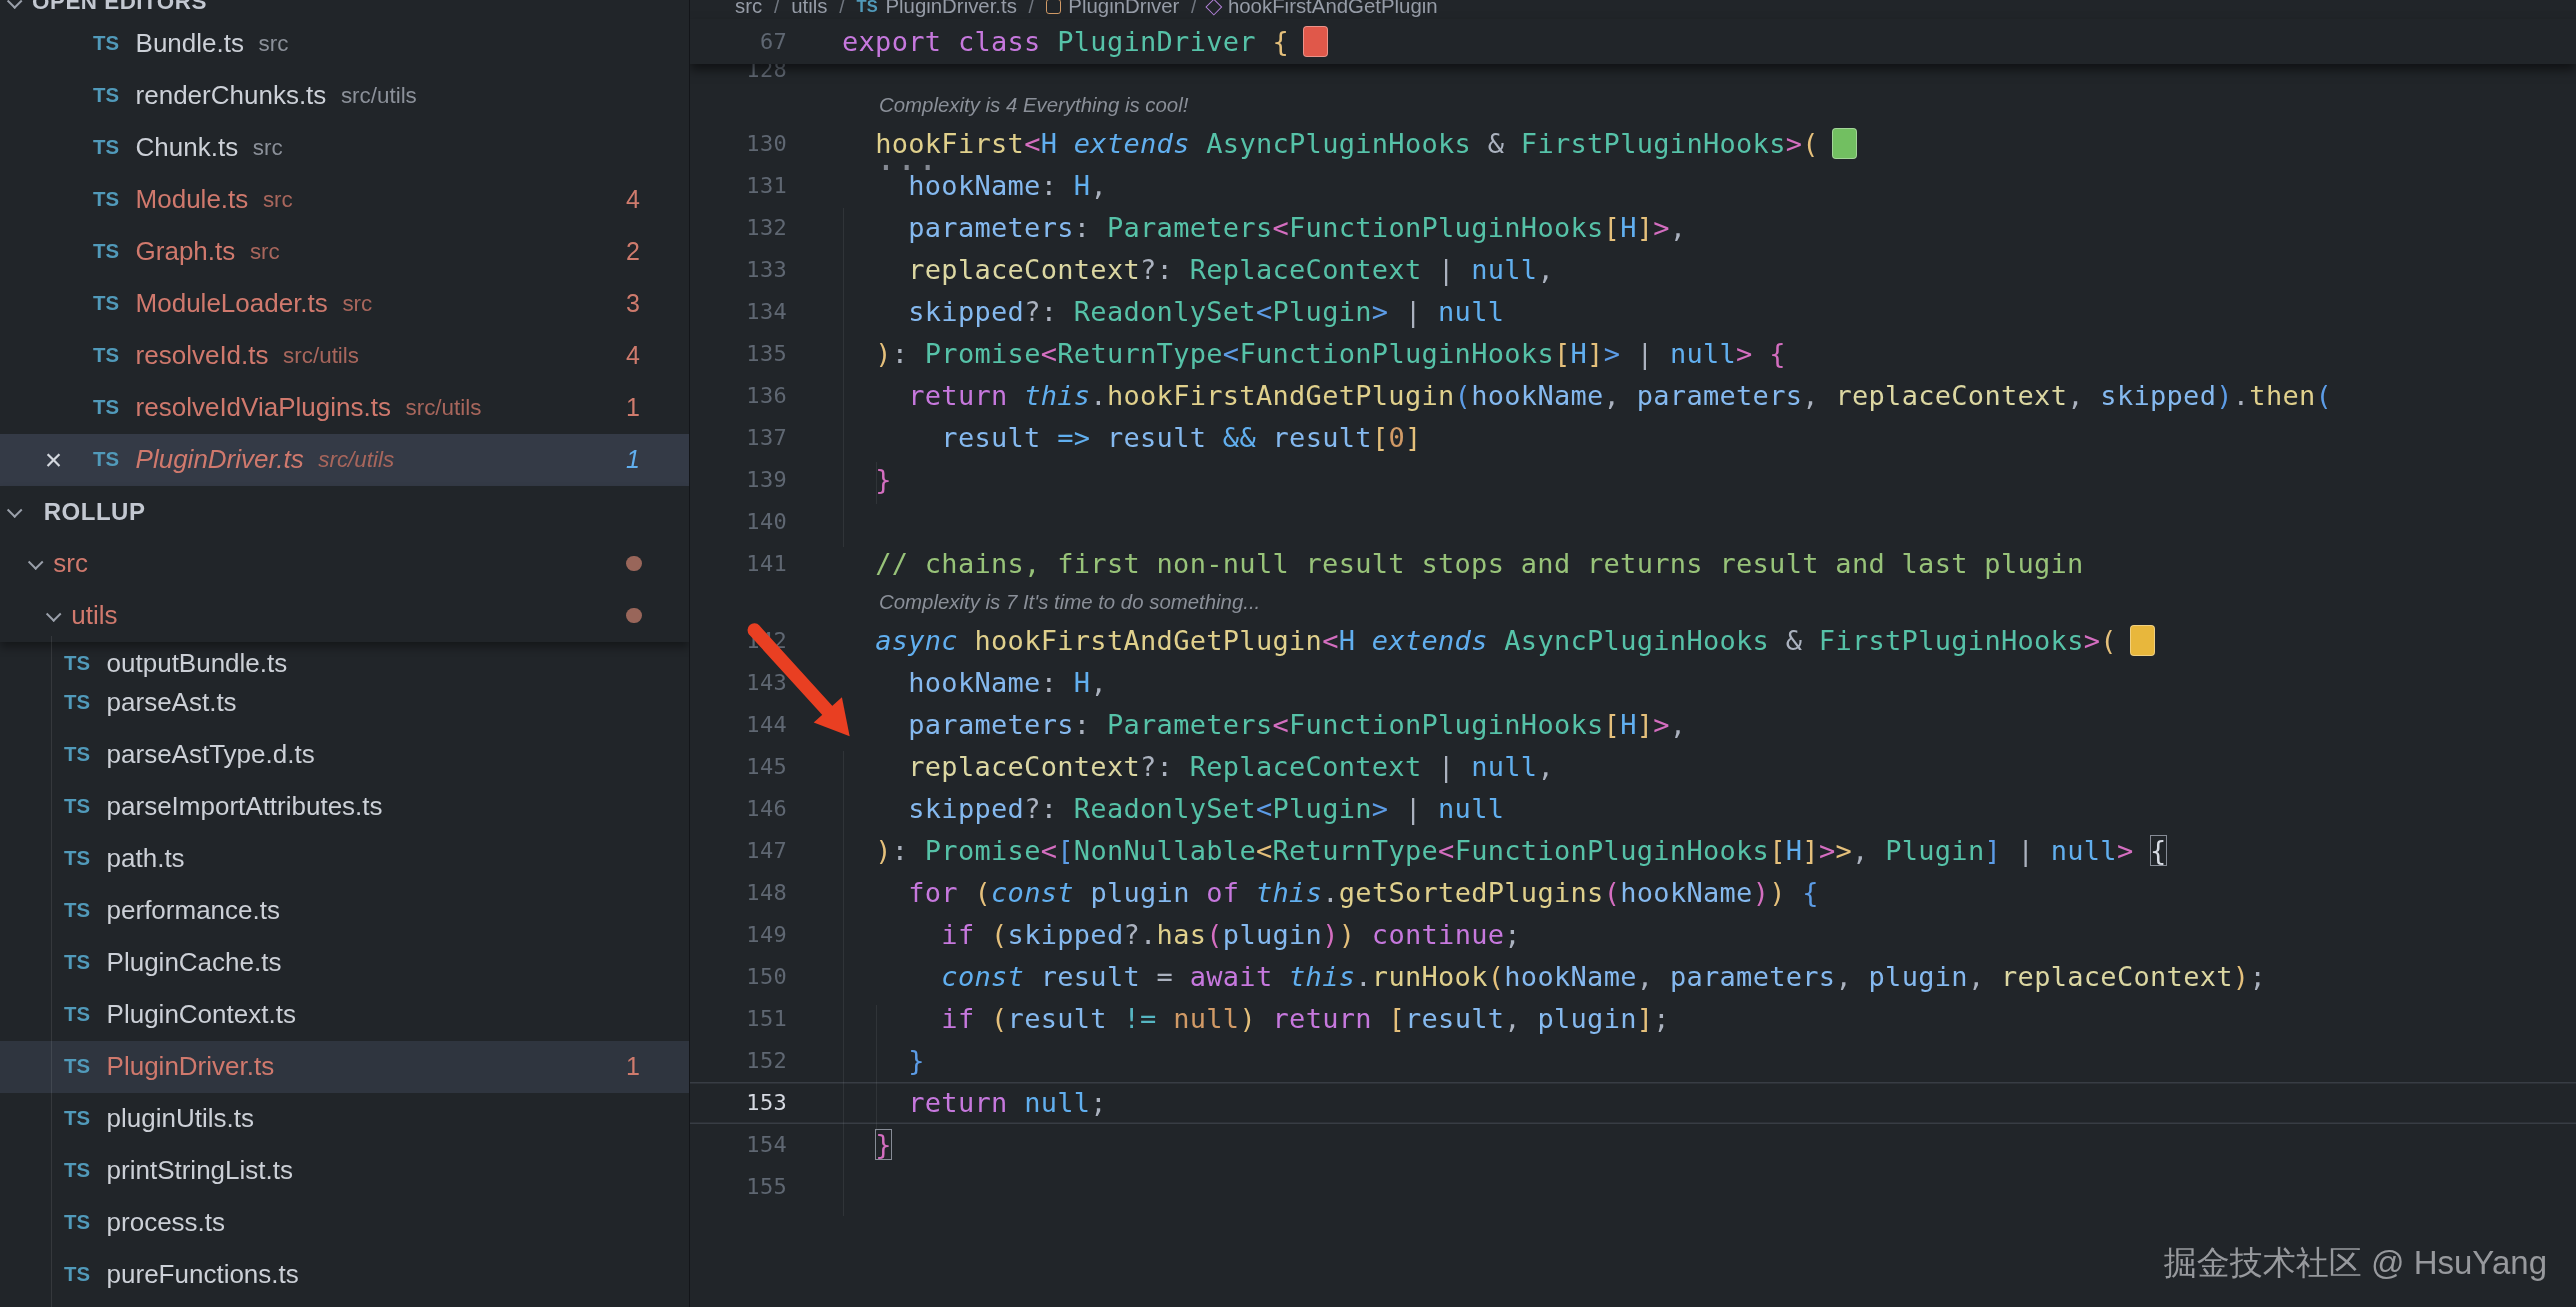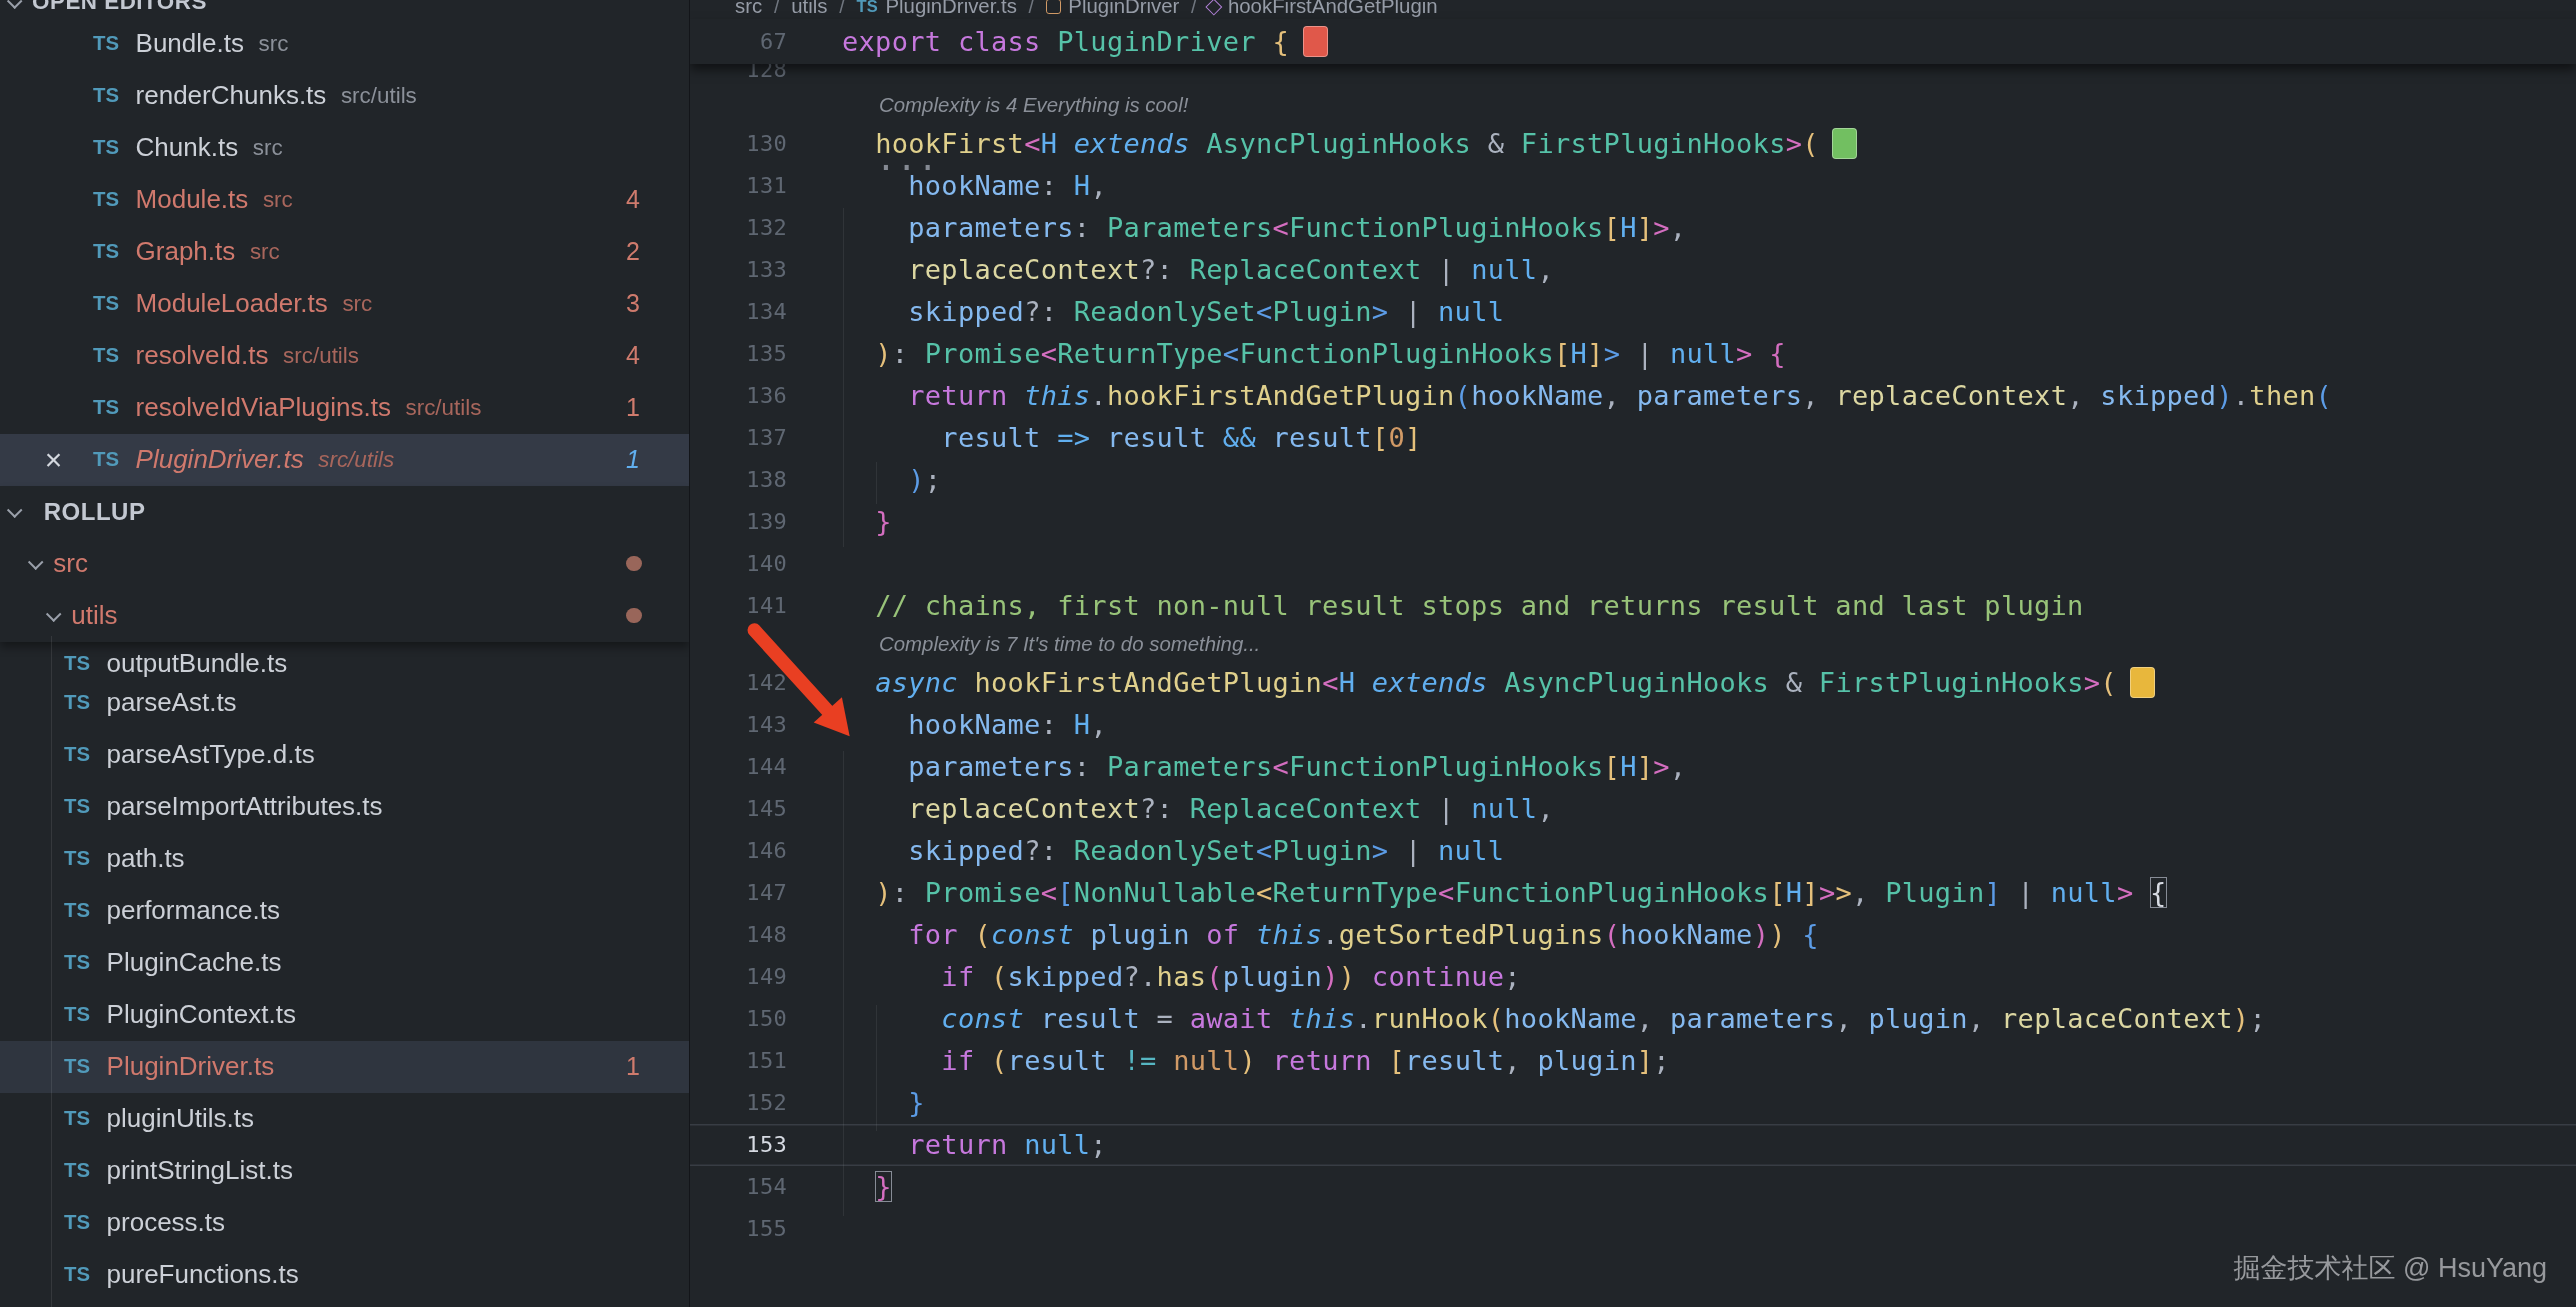--- a/index.html
+++ b/index.html
@@ -82,21 +82,21 @@
   .bp { color:#d46ec0; outline:1px solid #878c96; outline-offset:-1px; }
 
   .sq { display:inline-block; width:25px; height:31px; border-radius:3.9px; margin-left:13.6px;
         vertical-align:-5.8px; border:1px solid rgba(255,255,255,.35); }
   .dots { position:absolute; left:186px; bottom:-7.8px; color:#858a93; font-size:33px; line-height:9.7px; letter-spacing:1px; }
 
   .guide { position:absolute; width:1px; background:rgba(255,255,255,.07); }
 
   .arrow-svg { position:absolute; inset:0; pointer-events:none; z-index:6; }
 
-  .watermark { position:absolute; right:29px; bottom:21.4px; font-size:27px; color:#97999d; z-index:7; }
+  .watermark { position:absolute; right:29px; bottom:21.4px; font-size:33px; color:#97999d; z-index:7; }
 </style>
 </head>
 <body>
 
 <div class="sidebar">
   <div class="sec-head">
     <div class="inner">
       <span class="chev"></span>
       <span>OPEN EDITORS</span>
     </div>
@@ -279,21 +279,20 @@
   <div class="code-line clip"><span class="gut">128</span><span class="codecol"></span></div>
       <div class="lens-row">Complexity is 4 Everything is cool!</div>
       <div class="code-line"><span class="gut">130</span><span class="codecol"><span class="tx">  </span><span class="fn">hookFirst</span><span class="p2">&lt;</span><span class="bl">H</span><span class="tx"> </span><span class="it">extends</span><span class="tx"> </span><span class="ty">AsyncPluginHooks</span><span class="tx"> &amp; </span><span class="ty">FirstPluginHooks</span><span class="p2">&gt;</span><span class="p1">(</span><span class="sq" style="background: rgb(114, 191, 97);"></span></span><span class="dots">···</span></div>
       <div class="code-line"><span class="gut">131</span><span class="codecol"><span class="tx">    </span><span class="pa">hookName</span><span class="tx">: </span><span class="bl">H</span><span class="tx">,</span></span></div>
       <div class="code-line"><span class="gut">132</span><span class="codecol"><span class="tx">    </span><span class="pa">parameters</span><span class="tx">: </span><span class="ty">Parameters</span><span class="p2">&lt;</span><span class="ty">FunctionPluginHooks</span><span class="p1">[</span><span class="bl">H</span><span class="p1">]</span><span class="p2">&gt;</span><span class="tx">,</span></span></div>
       <div class="code-line"><span class="gut">133</span><span class="codecol"><span class="tx">    </span><span class="kh">replaceContext</span><span class="tx">?: </span><span class="ty">ReplaceContext</span><span class="tx"> | </span><span class="bl">null</span><span class="tx">,</span></span></div>
       <div class="code-line"><span class="gut">134</span><span class="codecol"><span class="tx">    </span><span class="pa">skipped</span><span class="tx">?: </span><span class="ty">ReadonlySet</span><span class="p3">&lt;</span><span class="ty">Plugin</span><span class="p3">&gt;</span><span class="tx"> | </span><span class="bl">null</span></span></div>
       <div class="code-line"><span class="gut">135</span><span class="codecol"><span class="tx">  </span><span class="p1">)</span><span class="tx">: </span><span class="ty">Promise</span><span class="p2">&lt;</span><span class="ty">ReturnType</span><span class="p3">&lt;</span><span class="ty">FunctionPluginHooks</span><span class="p1">[</span><span class="bl">H</span><span class="p1">]</span><span class="p3">&gt;</span><span class="tx"> | </span><span class="bl">null</span><span class="p2">&gt;</span><span class="tx"> </span><span class="p2">{</span></span></div>
       <div class="code-line"><span class="gut">136</span><span class="codecol"><span class="tx">    </span><span class="kw">return </span><span class="it">this</span><span class="tx">.</span><span class="fn">hookFirstAndGetPlugin</span><span class="p3">(</span><span class="pa">hookName</span><span class="tx">, </span><span class="pa">parameters</span><span class="tx">, </span><span class="kh">replaceContext</span><span class="tx">, </span><span class="pa">skipped</span><span class="p3">)</span><span class="tx">.</span><span class="fn">then</span><span class="p3">(</span></span></div>
       <div class="code-line"><span class="gut">137</span><span class="codecol"><span class="tx">      </span><span class="pa">result</span><span class="tx"> </span><span class="bl">=&gt;</span><span class="tx"> </span><span class="pa">result</span><span class="tx"> </span><span class="bl">&amp;&amp;</span><span class="tx"> </span><span class="pa">result</span><span class="p1">[</span><span class="nu">0</span><span class="p1">]</span></span></div>
-      <div class="code-line"><span class="gut">138</span><span class="codecol"><span class="tx">    </span><span class="p3">)</span><span class="tx">;</span></span></div>
       <div class="code-line"><span class="gut">139</span><span class="codecol"><span class="tx">  </span><span class="p2">}</span></span></div>
       <div class="code-line"><span class="gut">140</span><span class="codecol"></span></div>
       <div class="code-line"><span class="gut">141</span><span class="codecol"><span class="tx">  </span><span class="co">// chains, first non-null result stops and returns result and last plugin</span></span></div>
       <div class="lens-row">Complexity is 7 It's time to do something...</div>
       <div class="code-line"><span class="gut">142</span><span class="codecol"><span class="tx">  </span><span class="it">async</span><span class="tx"> </span><span class="fn">hookFirstAndGetPlugin</span><span class="p2">&lt;</span><span class="bl">H</span><span class="tx"> </span><span class="it">extends</span><span class="tx"> </span><span class="ty">AsyncPluginHooks</span><span class="tx"> &amp; </span><span class="ty">FirstPluginHooks</span><span class="p2">&gt;</span><span class="p1">(</span><span class="sq" style="background: rgb(232, 183, 60);"></span></span></div>
       <div class="code-line"><span class="gut">143</span><span class="codecol"><span class="tx">    </span><span class="pa">hookName</span><span class="tx">: </span><span class="bl">H</span><span class="tx">,</span></span></div>
       <div class="code-line"><span class="gut">144</span><span class="codecol"><span class="tx">    </span><span class="pa">parameters</span><span class="tx">: </span><span class="ty">Parameters</span><span class="p2">&lt;</span><span class="ty">FunctionPluginHooks</span><span class="p1">[</span><span class="bl">H</span><span class="p1">]</span><span class="p2">&gt;</span><span class="tx">,</span></span></div>
       <div class="code-line"><span class="gut">145</span><span class="codecol"><span class="tx">    </span><span class="kh">replaceContext</span><span class="tx">?: </span><span class="ty">ReplaceContext</span><span class="tx"> | </span><span class="bl">null</span><span class="tx">,</span></span></div>
       <div class="code-line"><span class="gut">146</span><span class="codecol"><span class="tx">    </span><span class="pa">skipped</span><span class="tx">?: </span><span class="ty">ReadonlySet</span><span class="p3">&lt;</span><span class="ty">Plugin</span><span class="p3">&gt;</span><span class="tx"> | </span><span class="bl">null</span></span></div>
       <div class="code-line"><span class="gut">147</span><span class="codecol"><span class="tx">  </span><span class="p1">)</span><span class="tx">: </span><span class="ty">Promise</span><span class="p2">&lt;</span><span class="p3">[</span><span class="ty">NonNullable</span><span class="p1">&lt;</span><span class="ty">ReturnType</span><span class="p2">&lt;</span><span class="ty">FunctionPluginHooks</span><span class="p1">[</span><span class="bl">H</span><span class="p1">]</span><span class="p2">&gt;</span><span class="p1">&gt;</span><span class="tx">, </span><span class="ty">Plugin</span><span class="p3">]</span><span class="tx"> | </span><span class="bl">null</span><span class="p2">&gt;</span><span class="tx"> </span><span class="bx">{</span></span></div>

